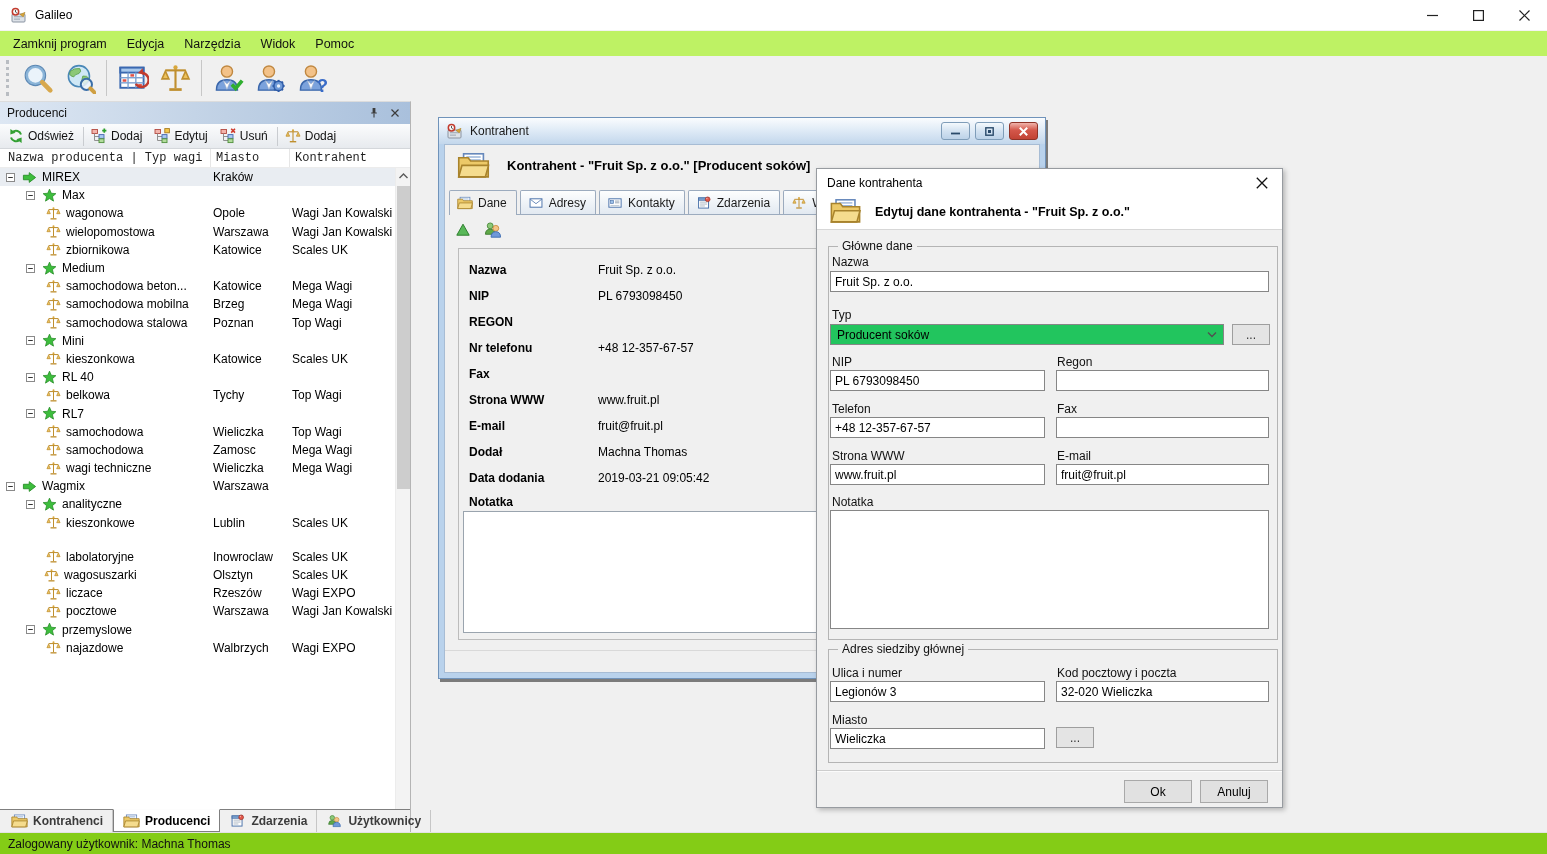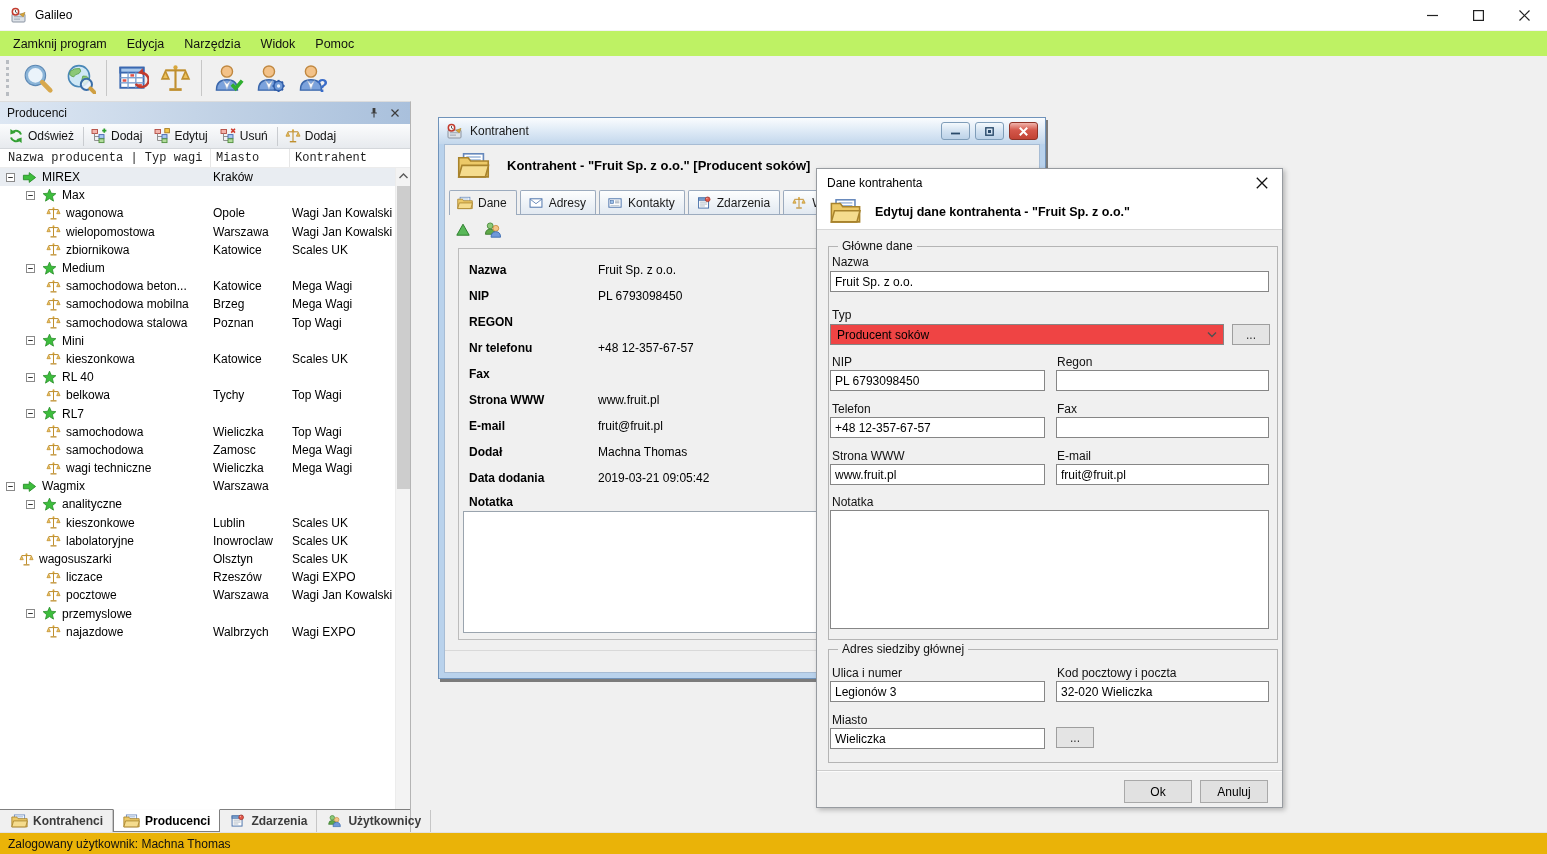--- a/index.html
+++ b/index.html
@@ -63,21 +63,21 @@
   .vs-up { height:16px; display:flex; align-items:center; justify-content:center; }
   .vs-thumb { position:absolute; left:1px; top:18px; width:13px; height:303px; background:#cdcdcd; }
 
   .panel-tabs { height:23px; flex:none; display:flex; align-items:stretch; background:#f0f0f0;
                 border-top:1px solid #7f7f7f; padding-left:2px; }
   .p-tab { display:flex; align-items:center; gap:5px; padding:0 9px; color:#3c3c3c;font-weight:bold; }
   .p-tab:not(.active) { border-right:1px solid #c6c6c6; }
   .p-tab svg { width:17px; height:14px; }
   .p-tab.active { background:#fff; border:1px solid #7f7f7f; border-top:1px solid #fdfdfd; margin-top:-1px; color:#000; }
 
-  .statusbar { position:absolute; left:0; bottom:0; width:100%; height:22px; background:#eab308;
+  .statusbar { position:absolute; left:0; bottom:0; width:100%; height:22px; background:#84cc16;
                border-top:1px solid #e2e2e2; display:flex; align-items:center; padding-left:8px; color:#111; }
 
   
   .kwin { position:absolute; left:438px; top:117px; width:608px; height:562px; z-index:5;
           background:#b9d2ec; border:1px solid #7093ba; box-shadow:2px 3px 0 rgba(45,45,45,0.6); }
   .kwin-title { height:26px; display:flex; align-items:center; padding:0 7px;
                 background:linear-gradient(#fafcfe,#dbe8f5 55%,#c3d7ec); }
   .kwin-title .app-ic16 { margin:0 7px 0 0; }
   .kwin-title-text { color:#1a1a1a; flex:1; }
   .kw-btns { display:flex; gap:5px; }
@@ -117,21 +117,21 @@
   .dlg-header { position:absolute; top:28px; left:0; right:0; height:33px; background:#fff;
                 border-bottom:1px solid #d7d7d7; }
   .dlg-header-ic { position:absolute; left:13px; top:1px; width:31px; height:26px; }
   .dlg-header-text { position:absolute; left:58px; top:8px; font-weight:bold; font-size:12.5px; }
 
   .grp { position:absolute; border:1px solid #b4b4b4; }
   .grp-label { position:absolute; top:-8px; left:9px; background:#f0f0f0; padding:0 4px; color:#111; }
   .dl { position:absolute; color:#111; line-height:13px; }
   .din { position:absolute; height:21px; border:1px solid #868686; background:#fff;
          font:12px "Liberation Sans",sans-serif; padding:0 4px; }
-  .combo { position:absolute; height:21px; border:1px solid #868686; background:#ef4444;
+  .combo { position:absolute; height:21px; border:1px solid #868686; background:#22c55e;
            display:flex; align-items:center; padding:0 6px;justify-content:center; }
   .combo .chev { margin-left:auto; width:10px; height:6px; }
   .dots-btn { position:absolute; height:21px; border:1px solid #9e9e9e; background:#e4e4e4;
               display:flex; align-items:center; justify-content:center; color:#333; }
   .dta { position:absolute; border:1px solid #868686; background:#fff; resize:none;
          font:12px "Liberation Sans",sans-serif; }
   .dlg-hr { position:absolute; left:0; right:0; top:601px; height:2px;
             border-top:1px solid #cdcdcd; border-bottom:1px solid #fbfbfb; }
   .dlg-btn { position:absolute; width:68px; height:23px; top:611px; background:#e1e1e1;
              border:1px solid #a9a9a9; display:flex; align-items:center; justify-content:center; }
@@ -626,29 +626,29 @@
           <span class="t-contr"></span>
         </div>
         <div class="tree-row" style="padding-left: 46px;">
           <svg class="row-ic">
             <use href="#i-scales"></use>
           </svg>
           <span class="t-name">kieszonkowe</span>
           <span class="t-city">Lublin</span>
           <span class="t-contr">Scales UK</span>
         </div>
-        <div class="tree-row" style="padding-left: 46px;">
+        <div class="tree-row" style="padding-left: 46px; margin-top: 16px;">
           <svg class="row-ic">
             <use href="#i-scales"></use>
           </svg>
           <span class="t-name">labolatoryjne</span>
           <span class="t-city">Inowroclaw</span>
           <span class="t-contr">Scales UK</span>
         </div>
-        <div class="tree-row" style="padding-left: 19px;">
+        <div class="tree-row" style="padding-left: 44px;">
           <svg class="row-ic">
             <use href="#i-scales"></use>
           </svg>
           <span class="t-name">wagosuszarki</span>
           <span class="t-city">Olsztyn</span>
           <span class="t-contr">Scales UK</span>
         </div>
         <div class="tree-row" style="padding-left: 46px;">
           <svg class="row-ic">
             <use href="#i-scales"></use>

